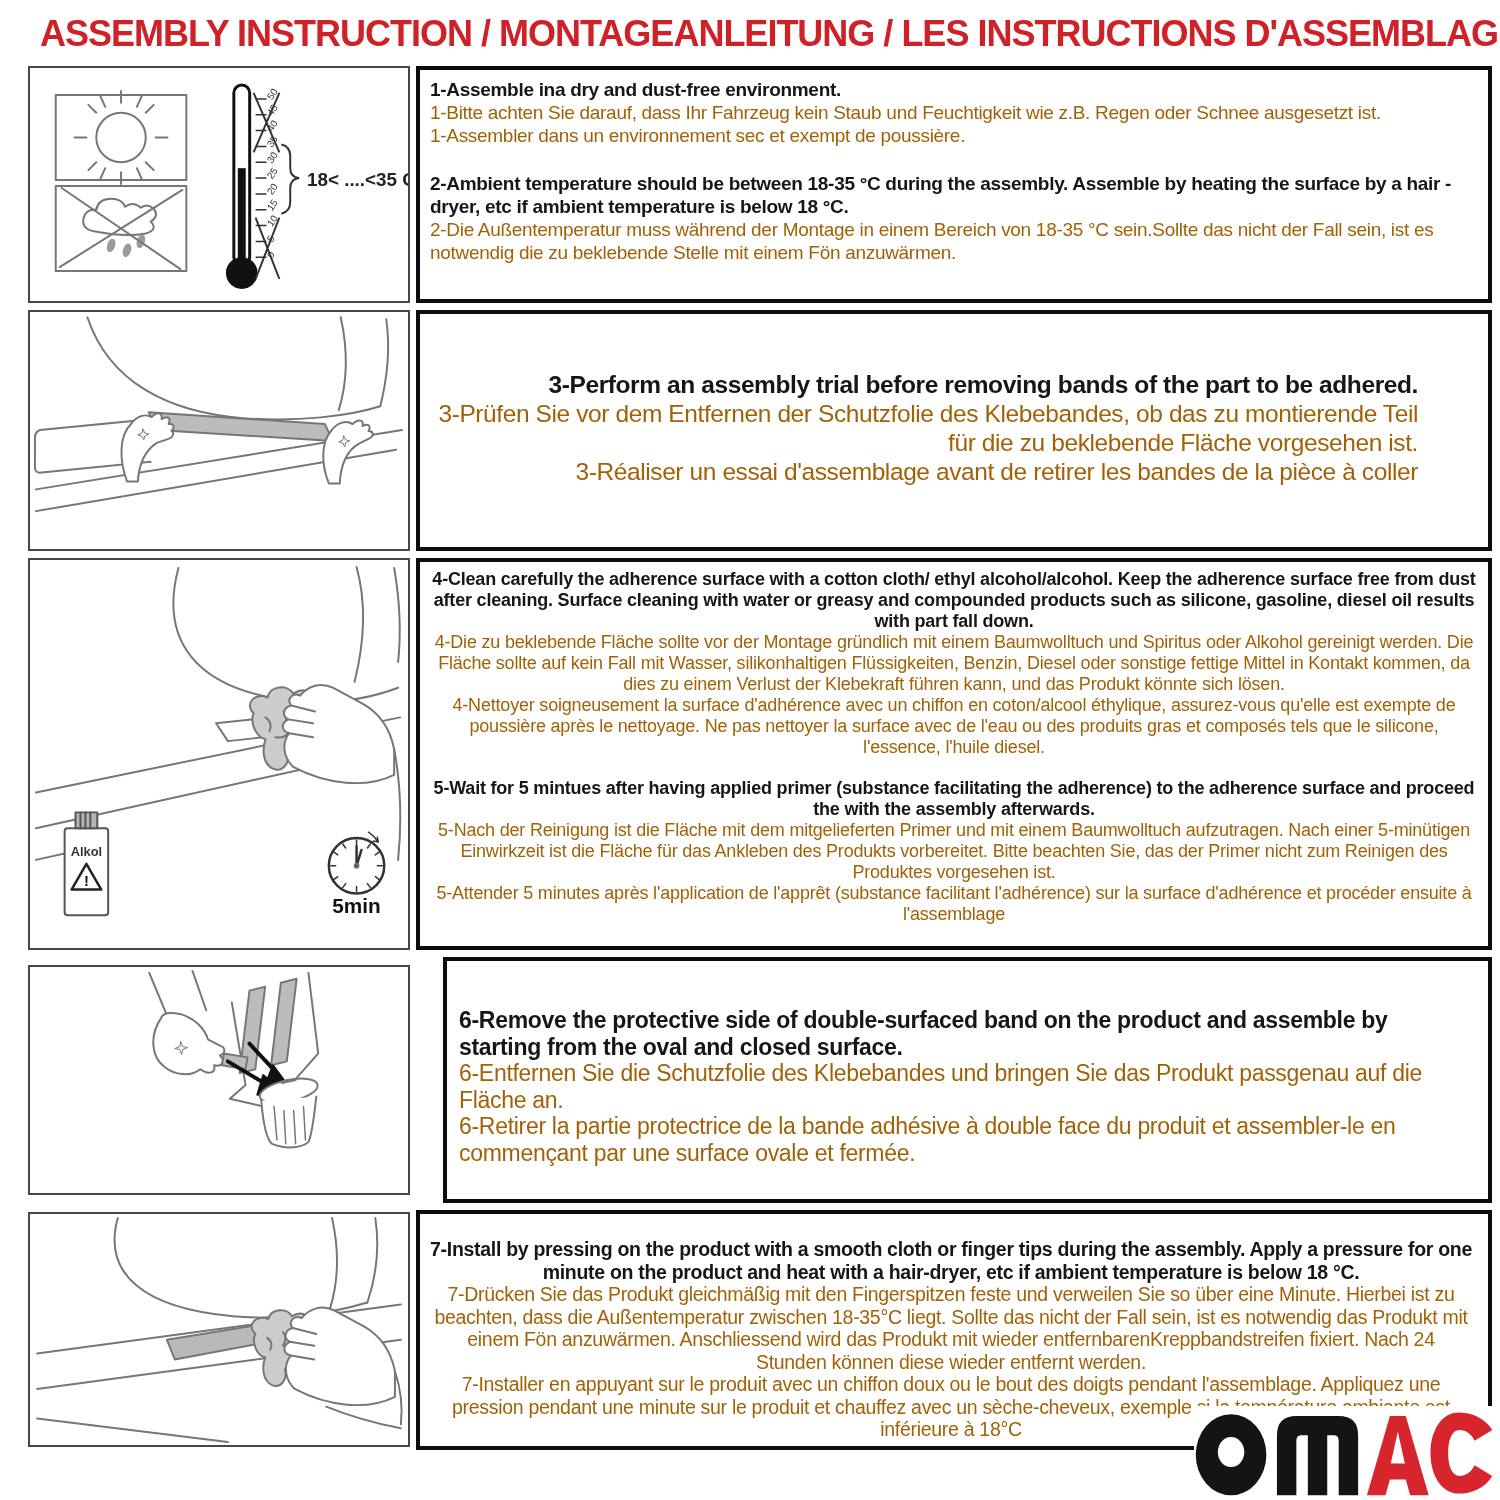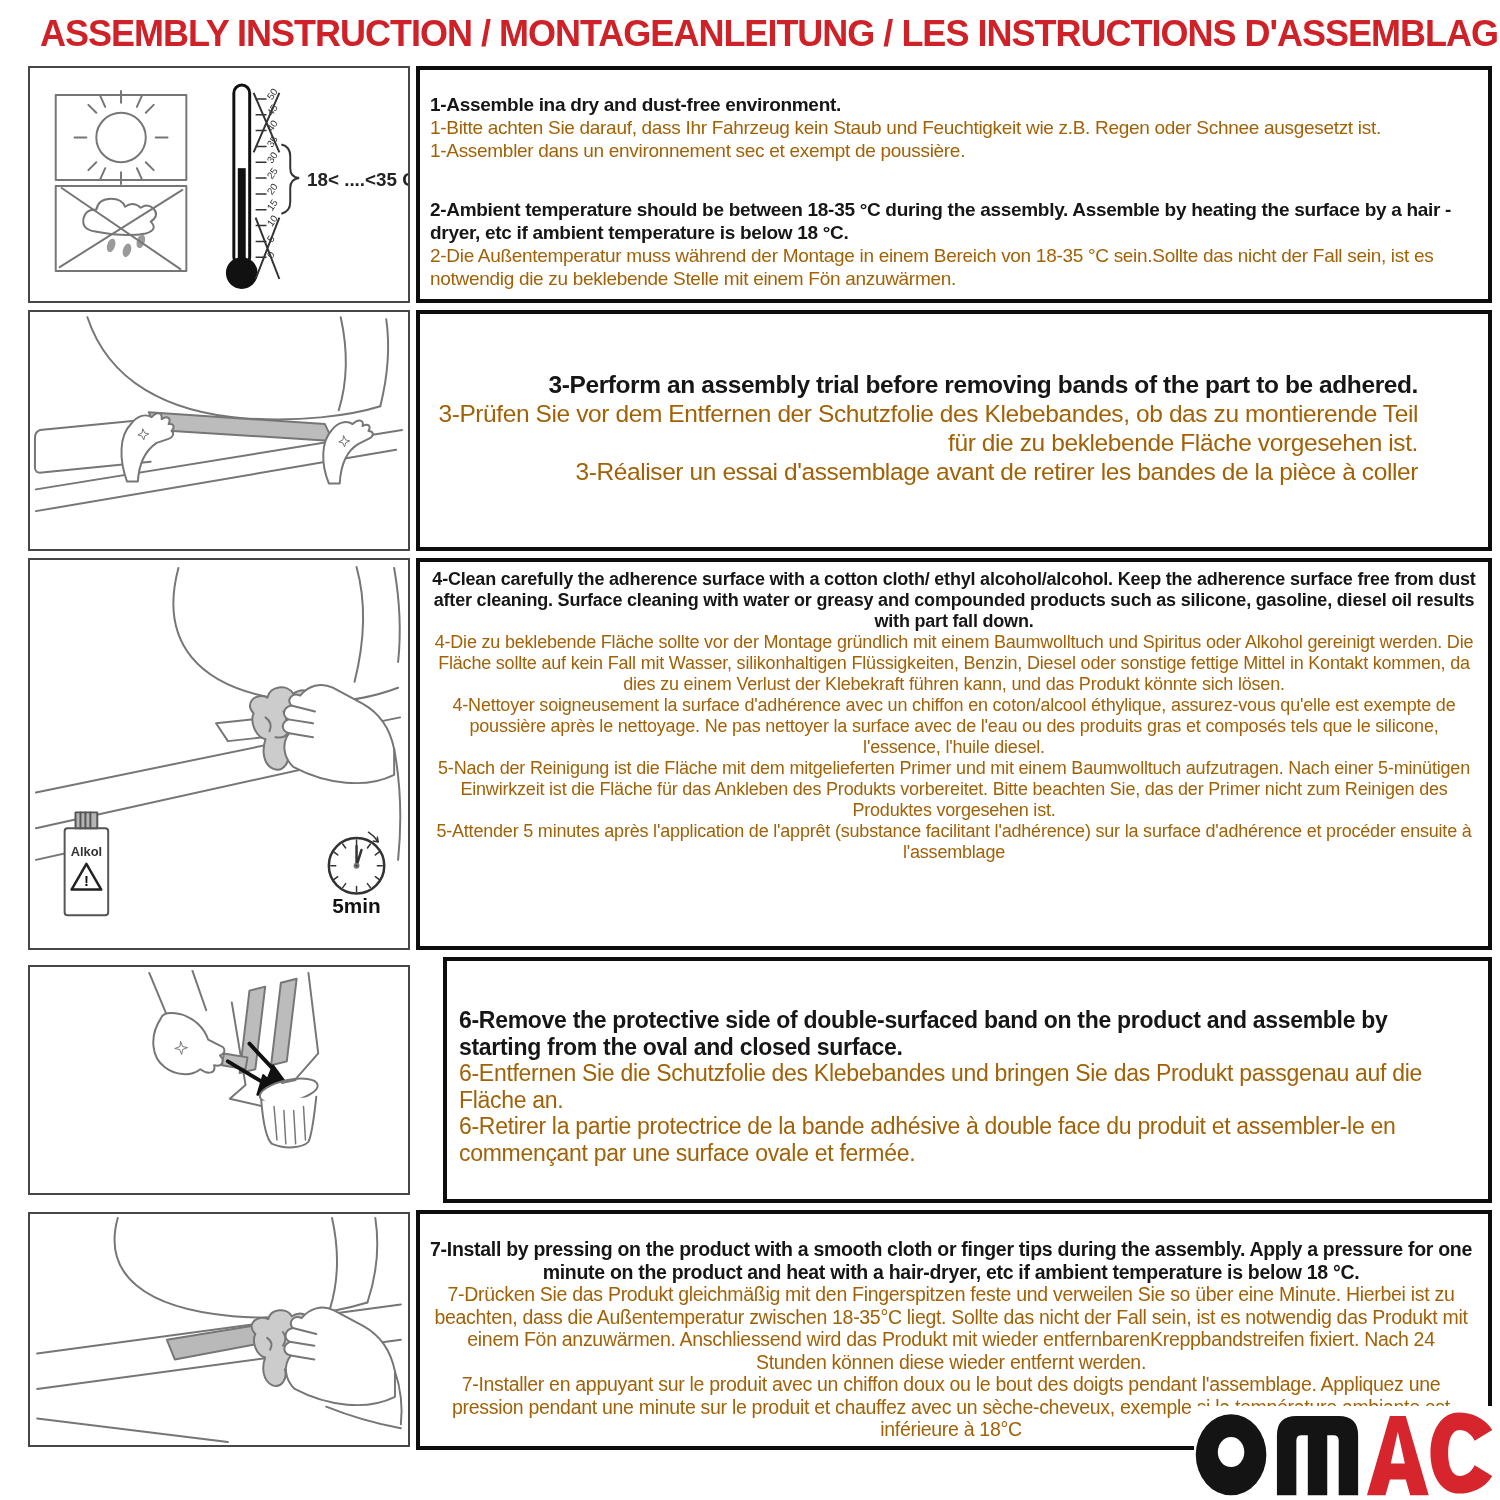--- a/index.html
+++ b/index.html
@@ -11,23 +11,23 @@
   .illus { width:382px; flex:0 0 382px; border:2px solid #474747; background:#fff; height:100%; }
   .illus svg { display:block; width:100%; height:100%; }
   .tbox { flex:1; border:4px solid #0d0d0d; background:#fff; height:100%; overflow:hidden; }
   .r1 { height:237px; } .r2 { height:241px; } .r3 { height:392px; } .r4 { height:246px;gap:33px; } .r5 { height:240px; }
   .r1 .illus, .r2 .illus, .r3 .illus { height:100%; }
   .r4 .illus { height:230px; margin-top:8px; }
   .r5 .illus { height:235px; margin-top:2px; }
   .r1 .tbox, .r2 .tbox, .r3 .tbox, .r4 .tbox, .r5 .tbox { height:100%; }
   p { color:#a16207; }
   p.b { font-weight:bold; color:#161616; }
-  .t1 { padding:23px 14px 0 10px; }
+  .t1 { padding:8px 14px 0 10px; }
   .t1 p { font-size:19px; line-height:23px; letter-spacing:-0.3px; }
-  .t1 .mt { margin-top:36px; }
+  .t1 .mt { margin-top:25px; }
   .t2 { padding:56px 70px 0 12px; }
   .t2 p { font-size:24.5px; line-height:29px; letter-spacing:-0.4px;text-align:right; }
   .t3 { padding:7px 10px 0 10px;text-align:center; }
   .t3 p { font-size:18px; line-height:21px; letter-spacing:-0.2px; }
   .t3 .mt { margin-top:20px; }
   .t4 { padding:46px 40px 0 12px; }
   .t4 p { font-size:23px; line-height:26.5px; letter-spacing:-0.3px; }
   .t5 { padding:24px 16px 0 10px; }
   .t5 p { font-size:19.5px; line-height:22.5px; letter-spacing:-0.3px;text-align:center; }
   .logo { position:absolute; right:6px; top:1406px; width:300px; height:94px; background:#fff;
@@ -153,20 +153,21 @@
             <path stroke="#333" stroke-width="1.5" d="M342,272 A32,32 0 0 1 352,282 M352,282 L347,281 M352,282 L351,277"></path>
           </g>
           <text x="330" y="354" text-anchor="middle" font-size="21" font-weight="600" fill="#111" stroke="none">5min</text>
         </g>
       </svg>
     </div>
     <div class="tbox t3">
       <p class="b">4-Clean carefully the adherence surface with a cotton cloth/ ethyl alcohol/alcohol. Keep the adherence surface free from dust after cleaning. Surface cleaning with water or greasy and compounded products such as silicone, gasoline, diesel oil results with part fall down.</p>
       <p>4-Die zu beklebende Fläche sollte vor der Montage gründlich mit einem Baumwolltuch und Spiritus oder Alkohol gereinigt werden. Die Fläche sollte auf kein Fall mit Wasser, silikonhaltigen Flüssigkeiten, Benzin, Diesel oder sonstige fettige Mittel in Kontakt kommen, da dies zu einem Verlust der Klebekraft führen kann, und das Produkt könnte sich lösen.</p>
       <p>4-Nettoyer soigneusement la surface d'adhérence avec un chiffon en coton/alcool éthylique, assurez-vous qu'elle est exempte de poussière après le nettoyage. Ne pas nettoyer la surface avec de l'eau ou des produits gras et composés tels que le silicone, l'essence, l'huile diesel.</p>
+      <p class="b mt">5-Wait for 5 mintues after having applied primer (substance facilitating the adherence) to the adherence surface and proceed the with the assembly afterwards.</p>
       <p>5-Nach der Reinigung ist die Fläche mit dem mitgelieferten Primer und mit einem Baumwolltuch aufzutragen. Nach einer 5-minütigen Einwirkzeit ist die Fläche für das Ankleben des Produkts vorbereitet. Bitte beachten Sie, das der Primer nicht zum Reinigen des Produktes vorgesehen ist.</p>
       <p>5-Attender 5 minutes après l'application de l'apprêt (substance facilitant l'adhérence) sur la surface d'adhérence et procéder ensuite à l'assemblage</p>
     </div>
   </div>
 
   <div class="row r4">
     <div class="illus">
       <svg viewBox="0 0 382 230">
         <g class="sketch">
           <g>

